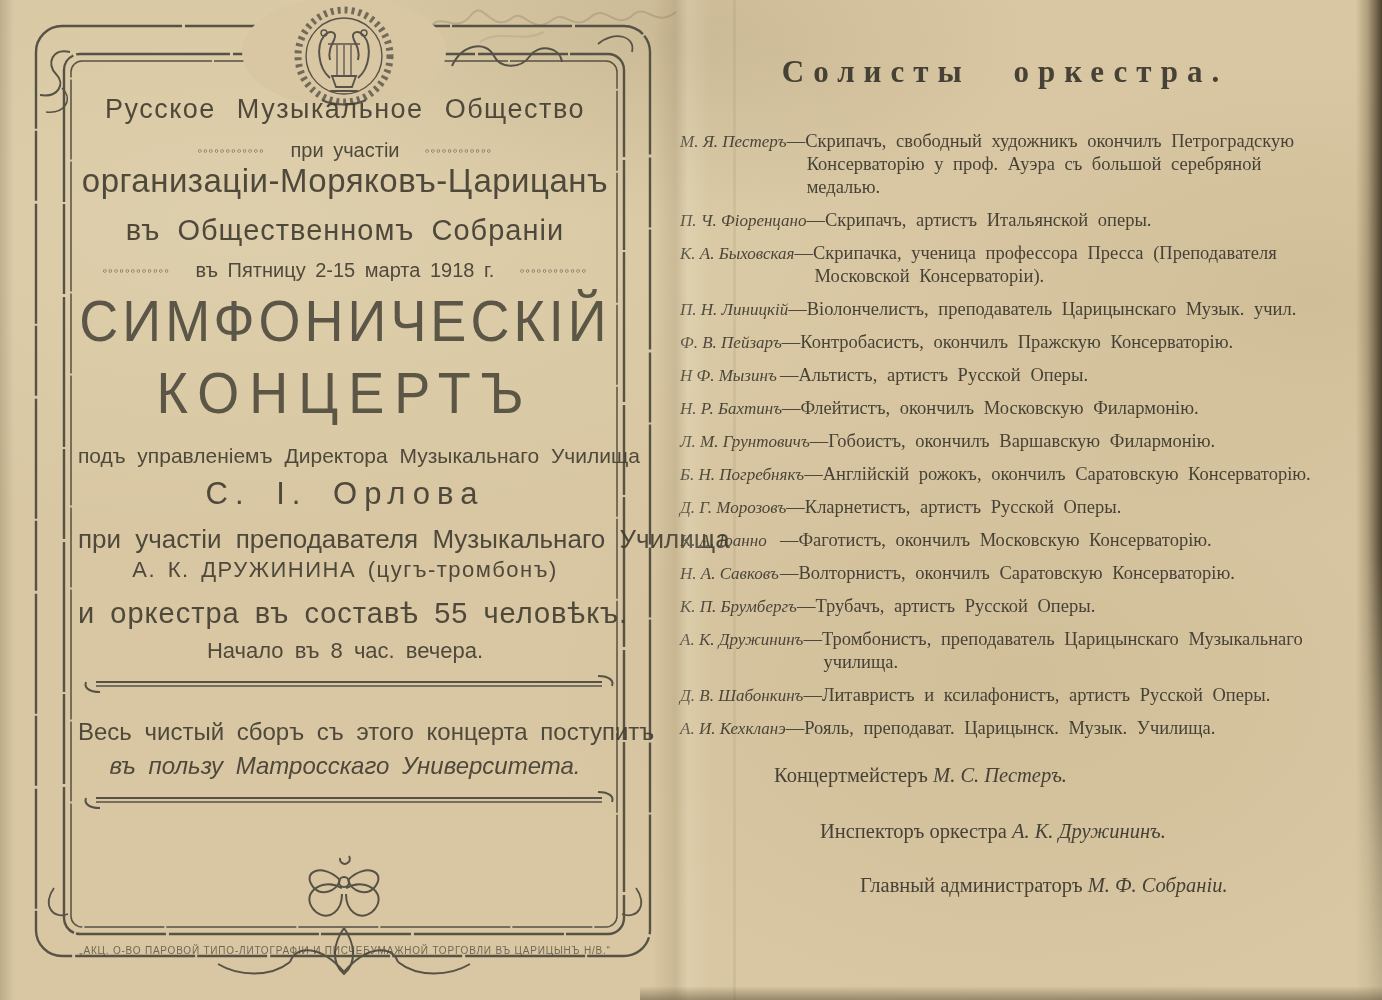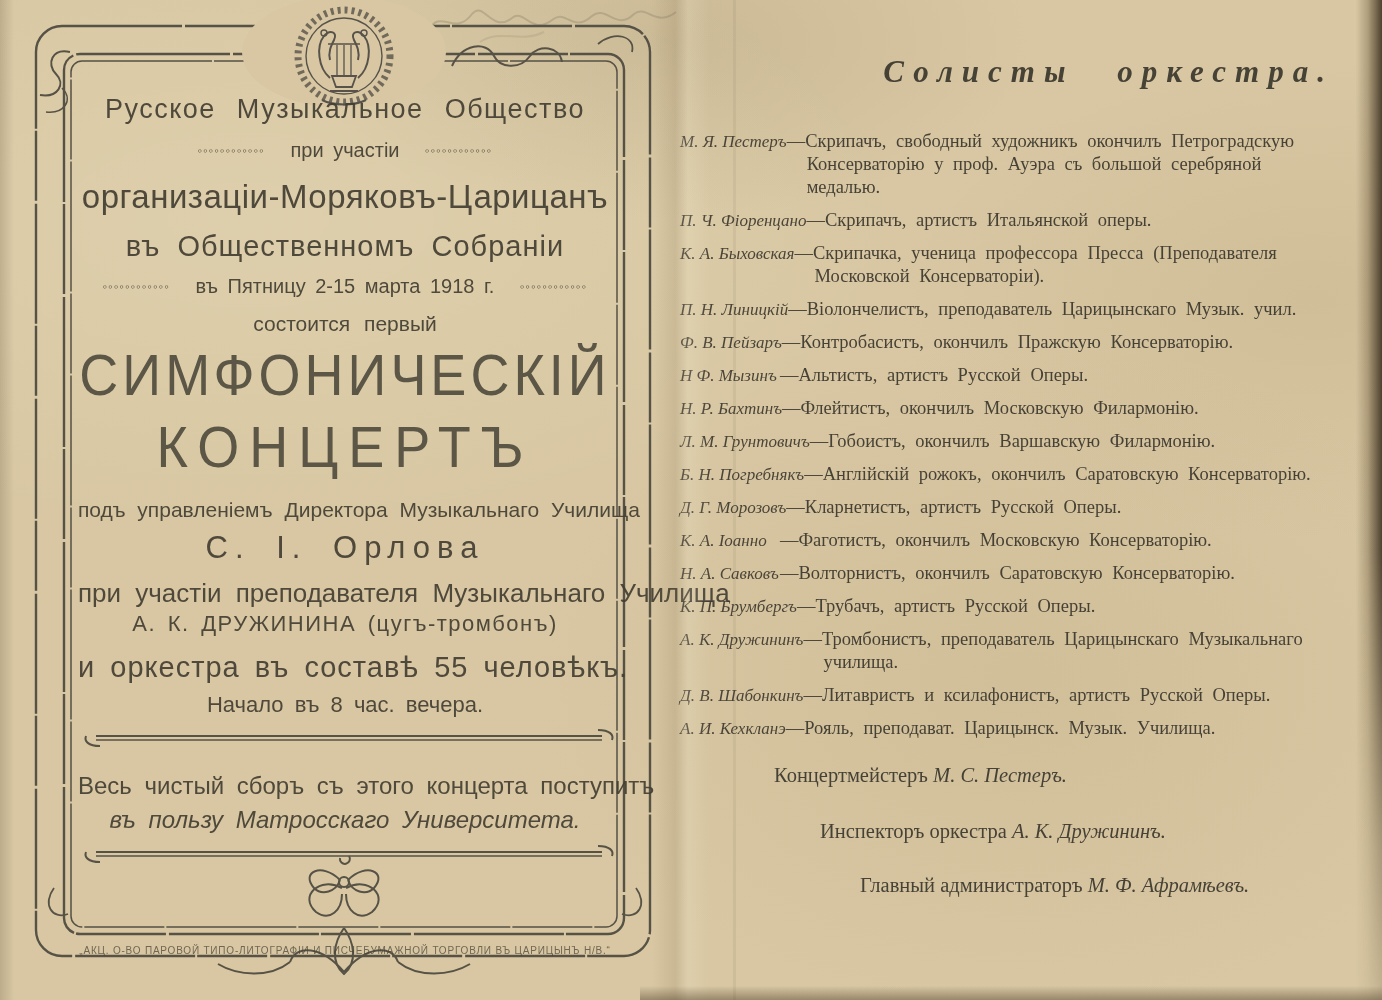--- a/index.html
+++ b/index.html
@@ -24,21 +24,21 @@
   .emblem{position:absolute;left:244px;top:2px;width:200px;height:110px;}
   .left-content{
     position:absolute;left:78px;right:78px;top:60px;text-align:center;
     color:rgba(66,62,50,.92);
   }
   .society{margin-top:34px;font-size:27px;letter-spacing:1.5px;word-spacing:12px;text-align:center;}
   .branch{margin-top:10px;font-size:21px;letter-spacing:1px;word-spacing:6px;}
   .dots-line{margin-top:14px;font-size:20px;word-spacing:4px;white-space:nowrap;}
   .dots{font-size:13px;letter-spacing:1px;font-weight:bold;color:rgba(66,62,50,.85);vertical-align:2px;}
   .dots-line .mid{padding:0 16px;}
-  .org-line{margin-top:16px;font-size:33px;letter-spacing:.5px;word-spacing:4px;white-space:nowrap;}
+  .org-line{margin-top:0;font-size:33px;letter-spacing:.5px;word-spacing:4px;white-space:nowrap;}
   .venue-line{margin-top:14px;font-size:29px;letter-spacing:1px;word-spacing:8px;}
   .date-line{margin-top:12px;}
   .takes-line{margin-top:14px;font-size:21px;word-spacing:8px;}
   .big-title{margin-top:8px;font-size:54px;letter-spacing:4px;color:rgba(73,69,57,.88);transform:scaleY(1.06);}
   .big-title2{margin-top:10px;font-size:54px;letter-spacing:10px;color:rgba(73,69,57,.88);transform:scaleY(1.06);}
   .cond-intro{margin-top:20px;font-size:21px;word-spacing:6px;white-space:nowrap;}
   .conductor{margin-top:8px;font-size:31px;letter-spacing:7px;word-spacing:10px;}
   .sol-intro{margin-top:12px;font-size:26px;word-spacing:7px;white-space:nowrap;}
   .sol-name{margin-top:2px;font-size:22px;letter-spacing:1.5px;word-spacing:4px;}
   .orch-line{margin-top:14px;font-size:29px;letter-spacing:1px;word-spacing:6px;white-space:nowrap;}
@@ -46,22 +46,22 @@
   svg.divider{display:block;margin:10px auto 0;}
   .charity1{margin-top:24px;font-size:24px;word-spacing:6px;white-space:nowrap;}
   .charity2{margin-top:6px;font-size:24px;word-spacing:6px;font-style:italic;}
   .imprint{
     position:absolute;bottom:44px;left:0;width:100%;text-align:center;
     font-size:10px;letter-spacing:.8px;color:rgba(70,65,52,.72);
   }
 
   
   .soloists-title{
-    margin:54px 48px 0 0;text-align:right;font-weight:bold;
-    font-family:"Liberation Serif", serif;font-style:italic;
+    margin:54px 48px 0 0;text-align:center;font-weight:bold;
+    font-family:"Liberation Serif", serif;
     font-size:31px;letter-spacing:9px;word-spacing:26px;color:rgba(58,54,44,.92);
   }
   .soloist-list{margin:40px 30px 0 4px;}
   .soloist-row{display:flex;margin-bottom:10px;}
   .soloist-name{
     flex:0 0 100px;font-family:"Liberation Serif", serif;font-style:italic;
     font-size:17px;line-height:23px;white-space:nowrap;color:rgba(62,58,48,.92);
   }
   .soloist-desc{
     flex:1;font-family:"Liberation Serif", serif;font-size:18.5px;line-height:23px;
@@ -178,21 +178,20 @@
 
       <div class="org-line">организаціи-Моряковъ-Царицанъ</div>
       <div class="venue-line">въ Общественномъ Собраніи</div>
 
       <div class="dots-line date-line">
         <span class="dots">◦◦◦◦◦◦◦◦◦◦◦◦</span>
         <span class="mid">въ Пятницу 2-15 марта 1918 г.</span>
         <span class="dots">◦◦◦◦◦◦◦◦◦◦◦◦</span>
       </div>
 
-      <div class="takes-line">состоится первый</div>
       <div class="big-title">СИМФОНИЧЕСКІЙ</div>
       <div class="big-title2">КОНЦЕРТЪ</div>
 
       <div class="cond-intro">подъ управленіемъ Директора Музыкальнаго Училища</div>
       <div class="conductor">С. І. Орлова</div>
       <div class="sol-intro">при участіи преподавателя Музыкальнаго Училища</div>
       <div class="sol-name">А. К. ДРУЖИНИНА (цугъ-тромбонъ)</div>
       <div class="orch-line">и оркестра въ составѣ 55 человѣкъ.</div>
       <div class="time-line">Начало въ 8 час. вечера.</div>
 
@@ -314,21 +313,21 @@
       <div class="official o1">
         <span class="role">Концертмейстеръ</span>
         <span class="oname">М. С. Пестеръ.</span>
       </div>
       <div class="official o2">
         <span class="role">Инспекторъ оркестра</span>
         <span class="oname">А. К. Дружининъ.</span>
       </div>
       <div class="official o3">
         <span class="role">Главный администраторъ</span>
-        <span class="oname">М. Ф. Афрамѣевъ.</span>
+        <span class="oname">М. Ф. Собраніи.</span>
       </div>
     </div>
   </div>
 
   <div class="gutter"></div>
   <div class="crease1"></div>
   <div class="edge-left"></div>
   <div class="edge-right"></div>
   <div class="edge-bottom"></div>
 </div>

